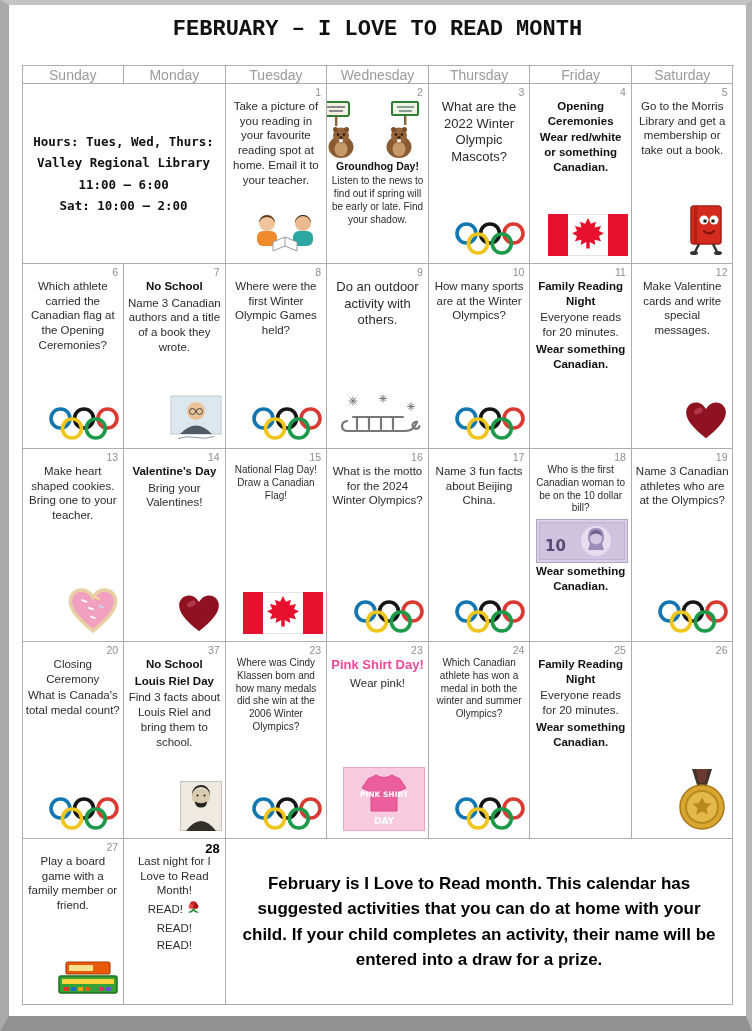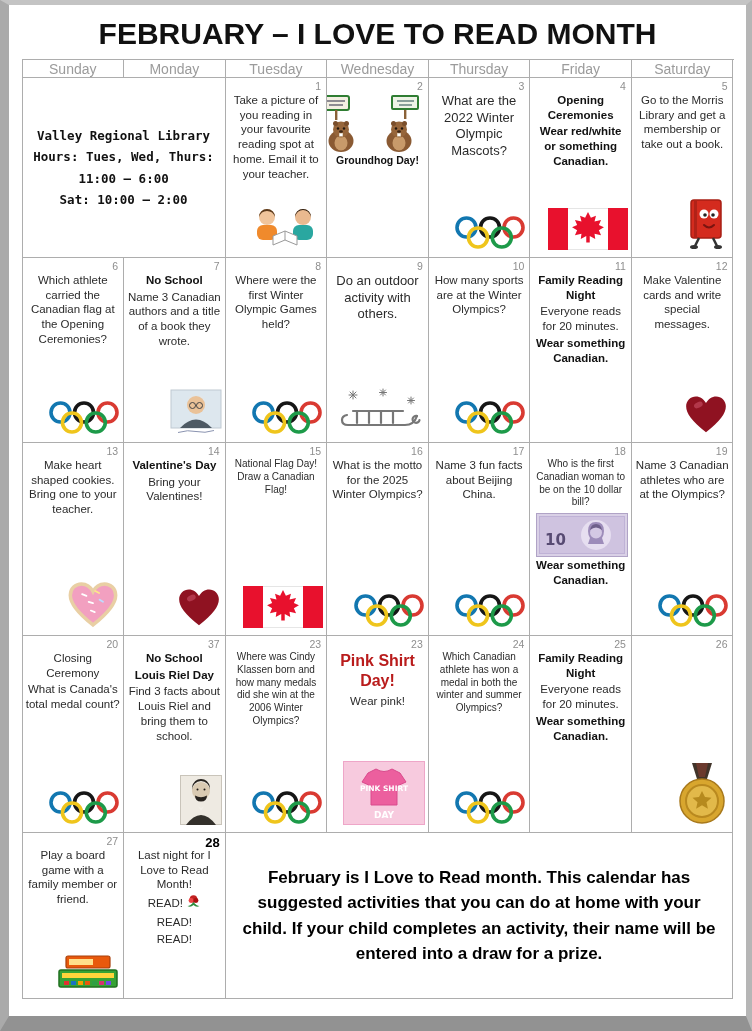--- a/index.html
+++ b/index.html
@@ -3,43 +3,43 @@
 <meta charset="utf-8">
 <style>
   * { box-sizing: border-box; }
   html,body { margin:0; padding:0; background:#ffffff; font-family:"Liberation Sans", sans-serif; }
   .page{
     width:752px; height:1031px; background:#fff; position:relative; overflow:hidden;
     border-left:9px solid #aaaaaa; border-top:5px solid #c4c4c4;
     border-right:6px solid #b6b6b6; border-bottom:15px solid #929292;
   }
   .title{
-    text-align:center; font-family:Liberation Sans, sans-serif; font-weight:bold;
-    font-size:30px; color:#111; margin:12px 0 8px; white-space:nowrap;
+    text-align:center; font-family:Liberation Mono, monospace; font-weight:bold;
+    font-size:22px; color:#111; margin:12px 0 23px; white-space:nowrap;
   }
   .calendar{ width:712px; margin:0 auto; border-left:1px solid #adadad; border-top:1px solid #adadad; background:#fff; }
   .weekday-row{ display:grid; grid-template-columns:repeat(7,1fr); }
   .weekday{
     border-right:1px solid #adadad; border-bottom:1px solid #adadad; height:18px;
     font-size:14px; color:#9b9b9b; display:flex; align-items:center; justify-content:center;
   }
   .week{ display:grid; grid-template-columns:repeat(7,1fr); }
   .cell{ border-right:1px solid #adadad; border-bottom:1px solid #adadad; position:relative; padding:2px 3px; overflow:hidden; background:#fff; }
   .w1 .cell{ height:180px; } .w2 .cell{ height:185px; } .w3 .cell{ height:193px; }
   .w4 .cell{ height:197px; } .w5 .cell{ height:166px; }
   .daynum{ position:absolute; top:2px; right:5px; font-size:10.5px; color:#8e8e8e; }
   .daynum.emph{ color:#000000; font-weight:bold; font-size:13px; }
   .blocks{ height:100%; display:flex; flex-direction:column; align-items:flex-end; padding-top:12px; }
   .txt{ text-align:center; color:#2b2b2b; line-height:1.28; margin:1px 0; width:100%; }
   .txt.normal{ font-size:11.5px; }
   .txt.large{ font-size:13px; }
   .txt.small{ font-size:10px; }
   .txt.bold{ font-size:11.5px; font-weight:bold; color:#111; }
   .txt.bold-small{ font-size:10.5px; font-weight:bold; color:#111; }
-  .txt.pink-bold{ font-size:16px; font-weight:bold; color:#b91c1c; }
+  .txt.pink-bold{ font-size:13px; font-weight:bold; color:#ec4899; }
   .txt.library{ font-family:"DejaVu Sans Mono", monospace; font-weight:bold; font-size:12.5px; color:#111; line-height:1.55; }
   .txt.footer{ font-weight:bold; font-size:17px; line-height:1.5; color:#000; padding:0 12px; }
   .icon-wrap{ display:flex; justify-content:center; margin-top:3px; }
   .icon-wrap:last-child{ margin-top:auto; padding-bottom:5px; }
   .cell[data-name="library-info-cell"] .blocks{ justify-content:center; padding-top:0; }
   .cell[data-name="month-note-cell"] .blocks{ justify-content:center; padding-top:0; }
   .inline-row{ display:flex; align-items:center; gap:3px; justify-content:center; }
 </style>
 </head>
 <body>
@@ -53,22 +53,22 @@
         <div class="weekday" data-name="weekday-tuesday">Tuesday</div>
         <div class="weekday" data-name="weekday-wednesday">Wednesday</div>
         <div class="weekday" data-name="weekday-thursday">Thursday</div>
         <div class="weekday" data-name="weekday-friday">Friday</div>
         <div class="weekday" data-name="weekday-saturday">Saturday</div>
       </div>
     <div id="weeks" data-name="calendar-weeks">
         <div class="week w1" data-name="week-row-1">
           <div class="cell" data-name="library-info-cell" style="grid-column: span 2;">
             <div class="blocks">
+              <div class="txt library" data-name="cell-text">Hours: Tues, Wed, Thurs:</div>
               <div class="txt library" data-name="cell-text">Valley Regional Library</div>
-              <div class="txt library" data-name="cell-text">Hours: Tues, Wed, Thurs:</div>
               <div class="txt library" data-name="cell-text">11:00 – 6:00</div>
               <div class="txt library" data-name="cell-text">Sat: 10:00 – 2:00</div>
             </div>
           </div>
           <div class="cell" data-name="day-cell-1">
             <div class="daynum" data-name="day-number">1</div>
             <div class="blocks">
               <div class="txt normal" data-name="cell-text">Take a picture of you reading in your favourite reading spot at home. Email it to your teacher.</div>
               <div class="icon-wrap" data-name="kids-reading-icon">
                 <svg width="76" height="46" viewBox="0 0 76 46">
@@ -120,20 +120,21 @@
   <circle cx="8.5" cy="3.5" r="2.5" fill="#7a4e2b"></circle>
   <circle cx="19.5" cy="3.5" r="2.5" fill="#7a4e2b"></circle>
   <circle cx="11" cy="8.5" r="1.2" fill="#20150b"></circle>
   <circle cx="17" cy="8.5" r="1.2" fill="#20150b"></circle>
   <ellipse cx="14" cy="11.5" rx="1.9" ry="1.3" fill="#3a2414"></ellipse>
   <rect x="12.2" y="13.2" width="3.6" height="3" fill="#fff" stroke="#d8c9b0" stroke-width="0.4"></rect>
 </g>
                 </svg>
               </div>
               <div class="txt bold-small" data-name="cell-text">Groundhog Day!</div>
+              <div class="txt small" data-name="cell-text">Listen to the news to find out if spring will be early or late. Find your shadow.</div>
             </div>
           </div>
           <div class="cell" data-name="day-cell-3">
             <div class="daynum" data-name="day-number">3</div>
             <div class="blocks">
               <div class="txt large" data-name="cell-text">What are the 2022 Winter Olympic Mascots?</div>
               <div class="icon-wrap" data-name="olympic-rings-icon">
                 <svg width="72" height="34" viewBox="0 0 72 34">
                   <g fill="none" stroke-width="3.6">
     <circle cx="12.5" cy="11.5" r="9.5" stroke="#1277b0"></circle>
@@ -347,21 +348,21 @@
     <g transform="translate(40,20) scale(1.45)" fill="#e8112d">
     <polygon points="0,-11 2,-7 5.5,-8.5 4.5,-4.5 9,-5.5 7.5,-2 11,-0.5 7.5,1.5 9,5 4.5,4 5,7.5 1.2,5.5 1.2,10 -1.2,10 -1.2,5.5 -5,7.5 -4.5,4 -9,5 -7.5,1.5 -11,-0.5 -7.5,-2 -9,-5.5 -4.5,-4.5 -5.5,-8.5 -2,-7"></polygon>
                   </g>
                 </svg>
               </div>
             </div>
           </div>
           <div class="cell" data-name="day-cell-16">
             <div class="daynum" data-name="day-number">16</div>
             <div class="blocks">
-              <div class="txt normal" data-name="cell-text">What is the motto for the 2025 Winter Olympics?</div>
+              <div class="txt normal" data-name="cell-text">What is the motto for the 2024 Winter Olympics?</div>
               <div class="icon-wrap" data-name="olympic-rings-icon">
                 <svg width="72" height="34" viewBox="0 0 72 34">
                   <g fill="none" stroke-width="3.6">
     <circle cx="12.5" cy="11.5" r="9.5" stroke="#1277b0"></circle>
     <circle cx="36" cy="11.5" r="9.5" stroke="#161616"></circle>
     <circle cx="59.5" cy="11.5" r="9.5" stroke="#d93a32"></circle>
     <circle cx="24" cy="21.5" r="9.5" stroke="#efc51c"></circle>
     <circle cx="47.8" cy="21.5" r="9.5" stroke="#1d9a49"></circle>
                   </g>
                 </svg>

